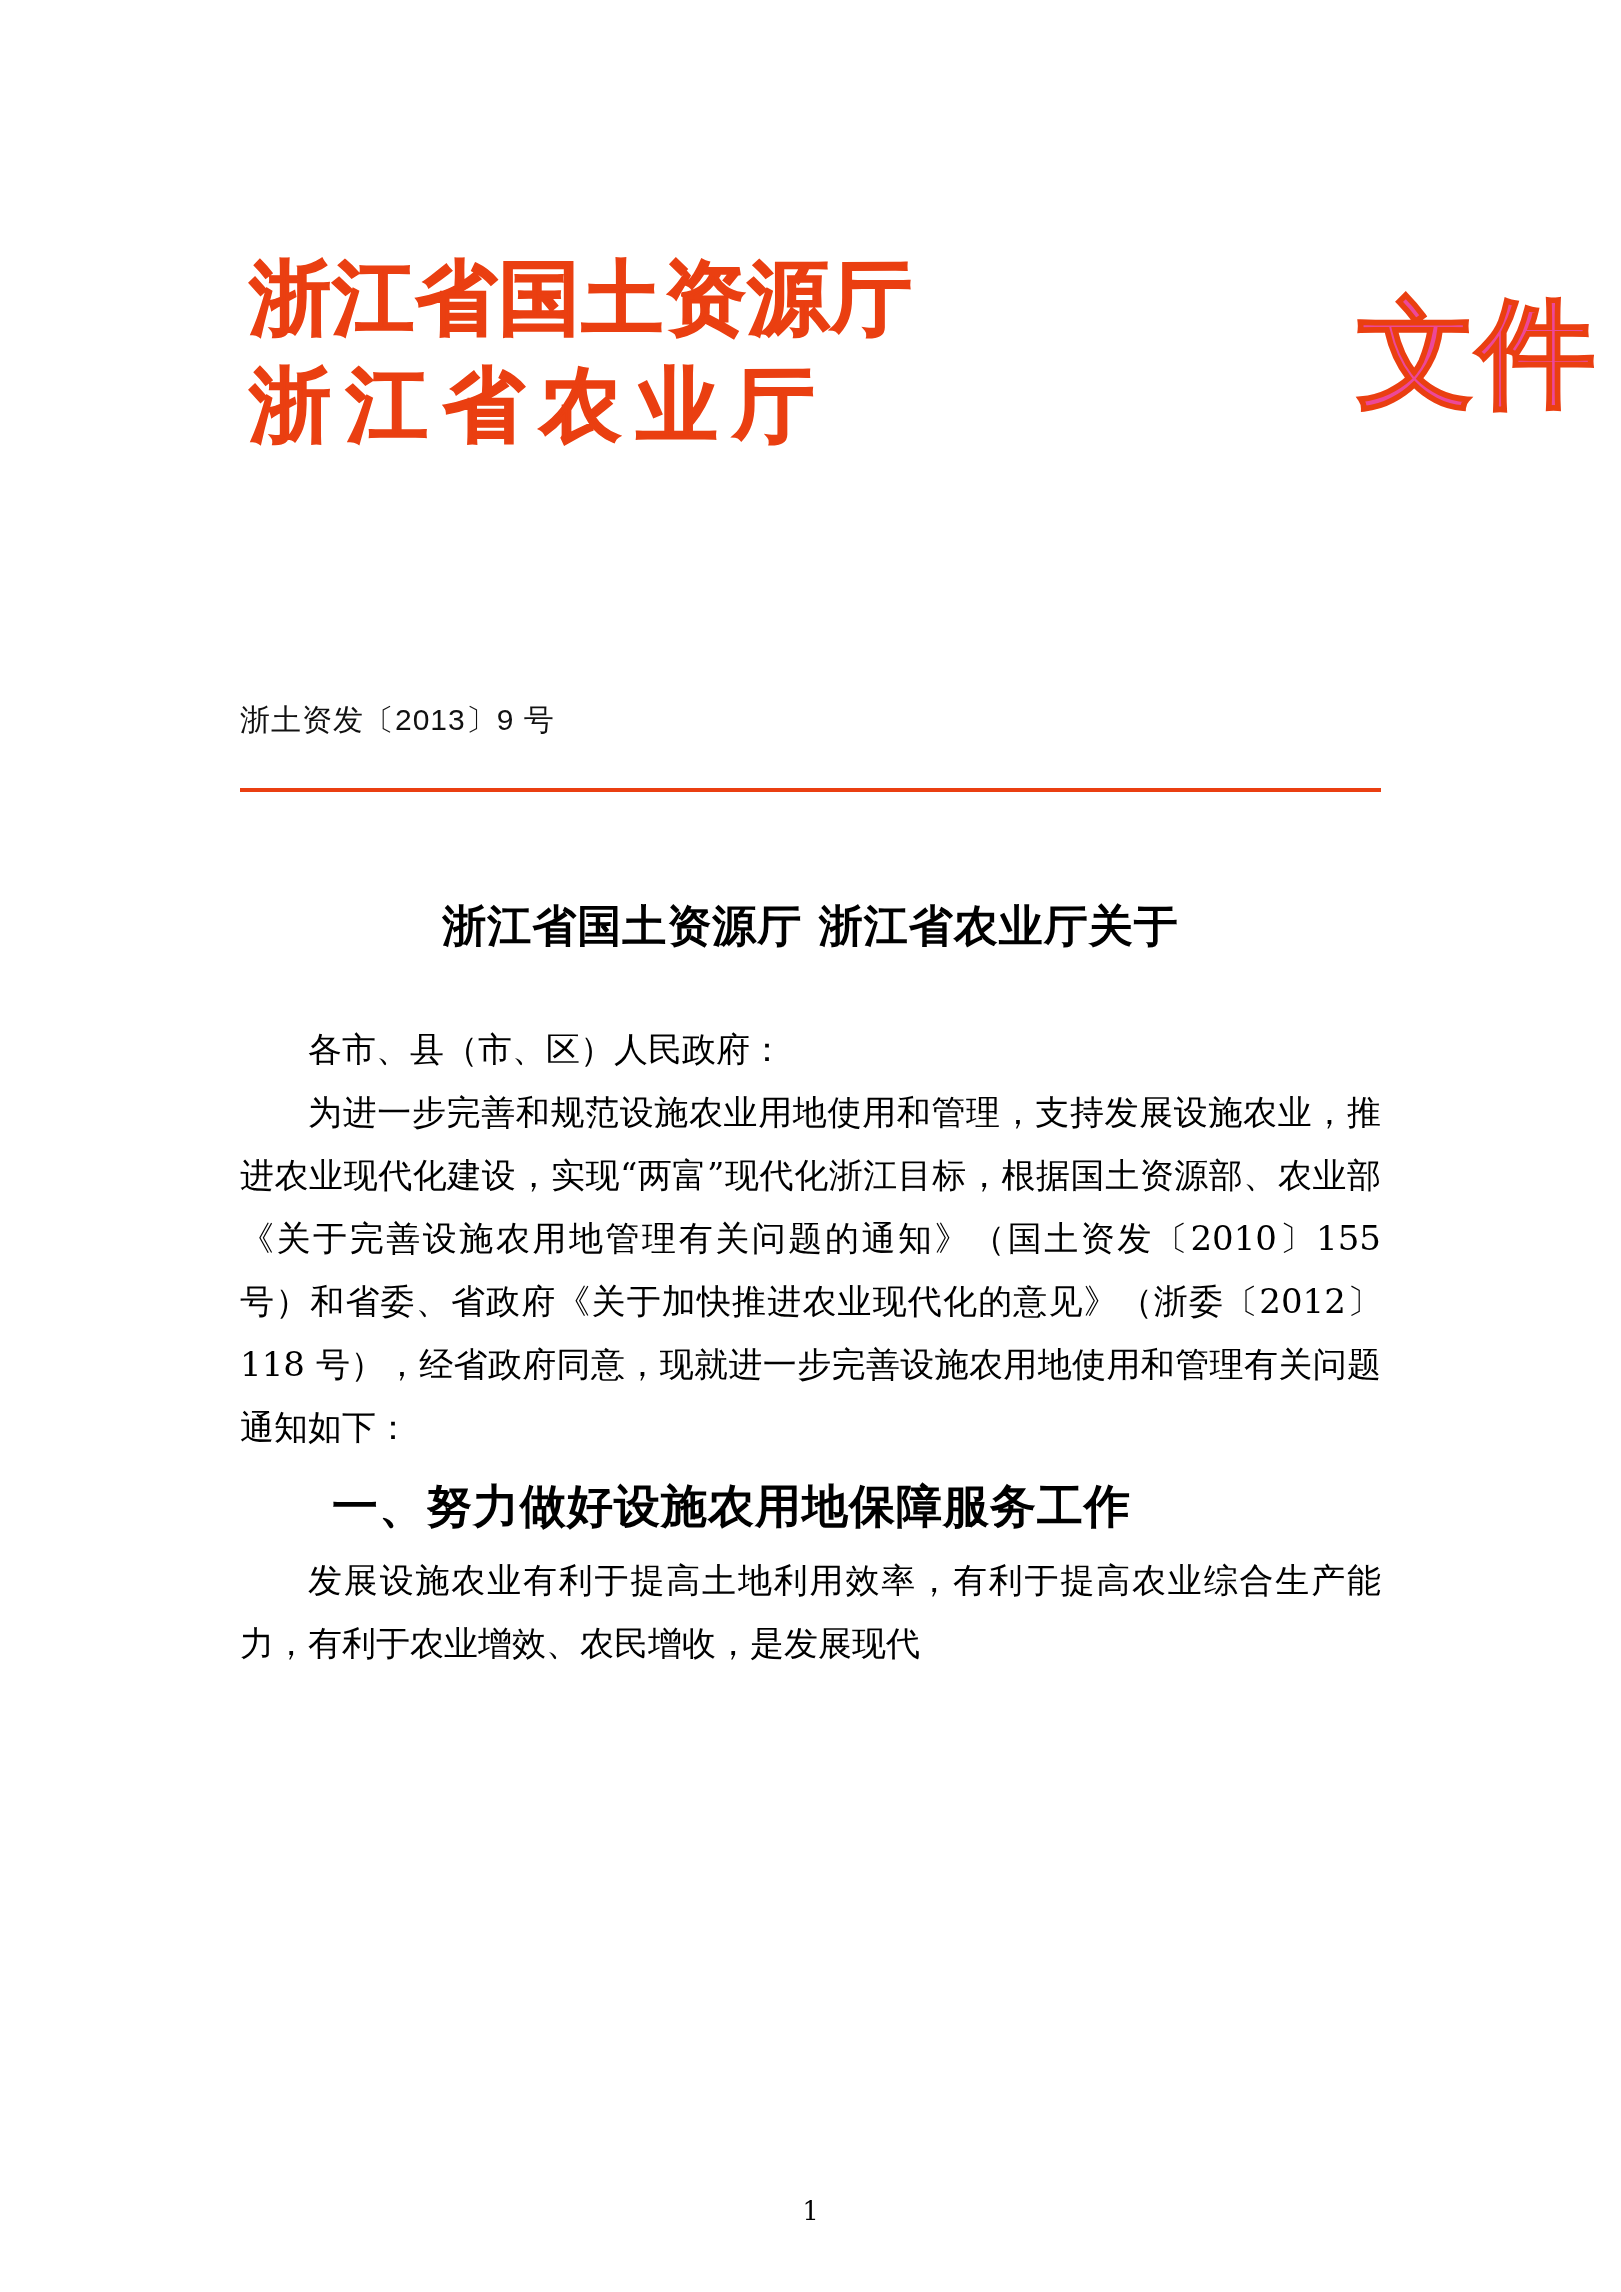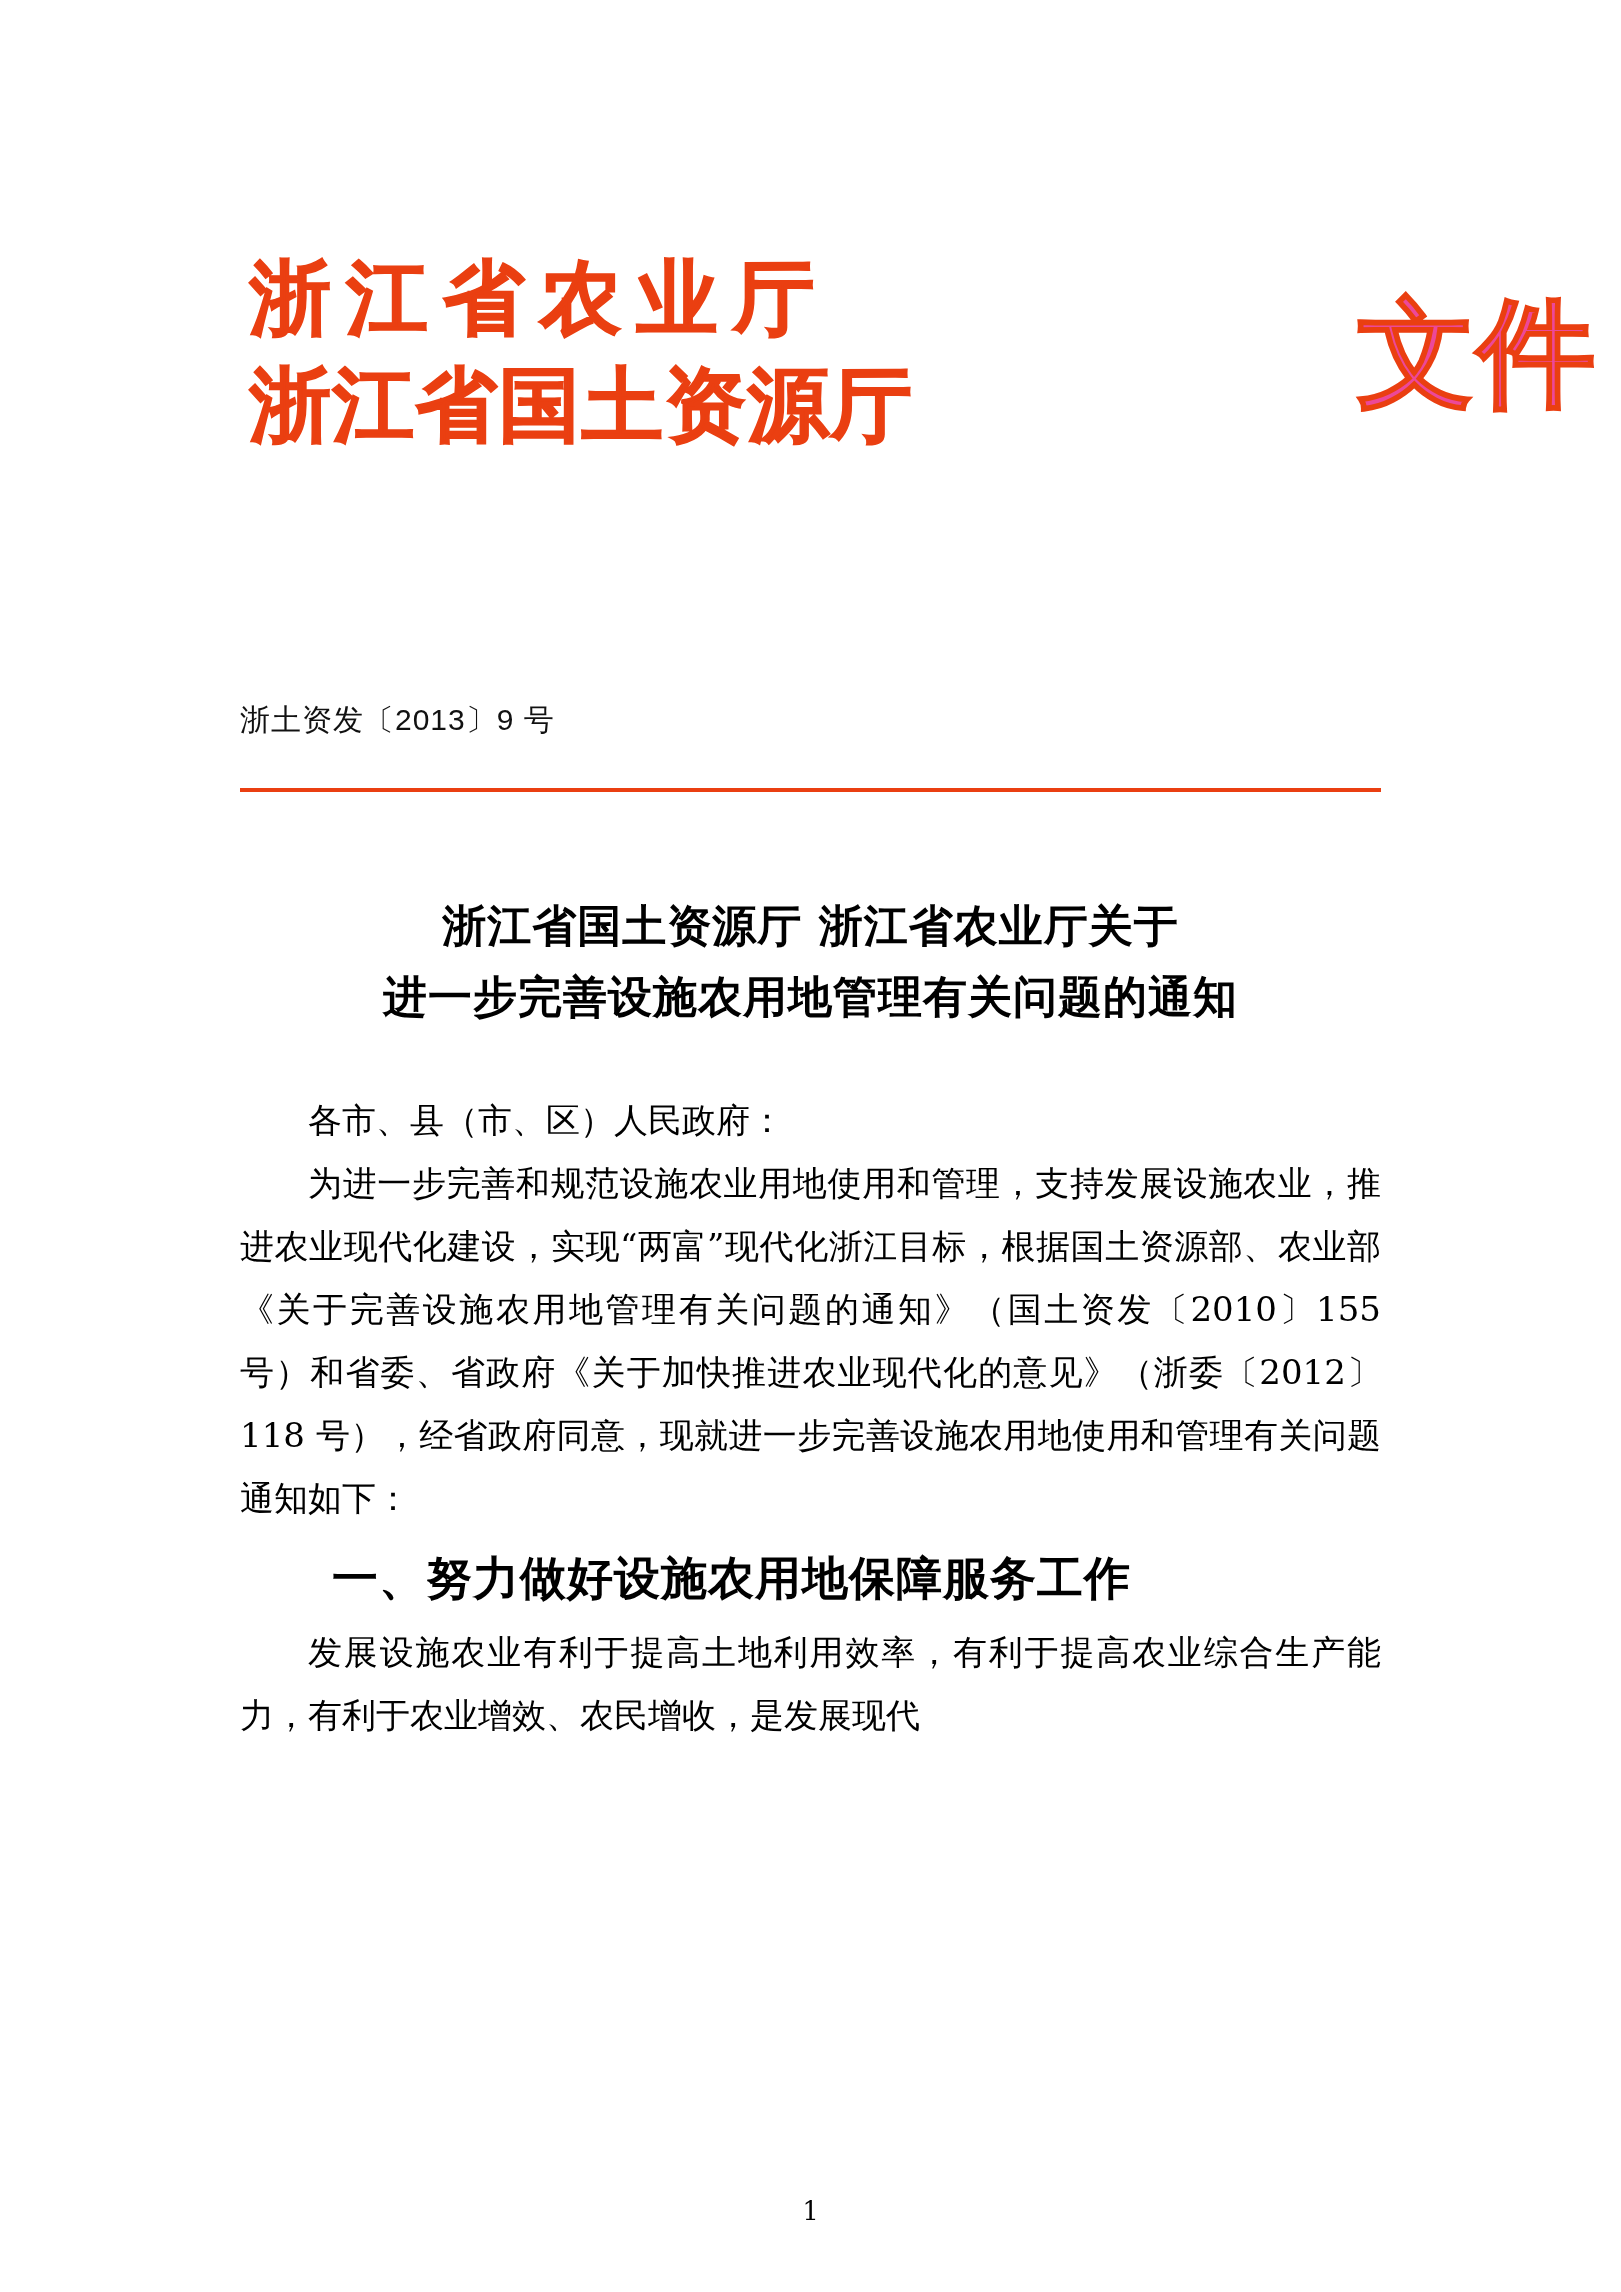--- a/index.html
+++ b/index.html
@@ -130,33 +130,32 @@
     color: #000;
   }
 </style>
 </head>
 <body>
 
 <div class="page">
 
   <div class="masthead">
     <div class="masthead-lines">
+      <div class="mast-line">浙江省国土资源厅</div>
       <div class="mast-line second">浙江省农业厅</div>
-      <div class="mast-line">浙江省国土资源厅</div>
     </div>
     <div class="mast-wenjian">文件</div>
   </div>
 
   <div class="docnum">浙土资发〔2013〕9 号</div>
 
   <div class="red-rule"></div>
 
   <div class="title-block">
     <div class="title-line">浙江省国土资源厅 浙江省农业厅关于</div>
-    <div class="title-line">进一步完善设施农用地管理有关问题的通知</div>
   </div>
 
   <div class="body-block">
     <p class="para salutation">各市、县（市、区）人民政府：</p>
     <p class="para">为进一步完善和规范设施农业用地使用和管理，支持发展设施农业，推进农业现代化建设，实现“两富”现代化浙江目标，根据国土资源部、农业部《关于完善设施农用地管理有关问题的通知》（国土资发〔2010〕155 号）和省委、省政府《关于加快推进农业现代化的意见》（浙委〔2012〕118 号），经省政府同意，现就进一步完善设施农用地使用和管理有关问题通知如下：</p>
     <p class="section-head">一、努力做好设施农用地保障服务工作</p>
     <p class="para">发展设施农业有利于提高土地利用效率，有利于提高农业综合生产能力，有利于农业增效、农民增收，是发展现代</p>
   </div>
 
   <div class="page-number">1</div>

